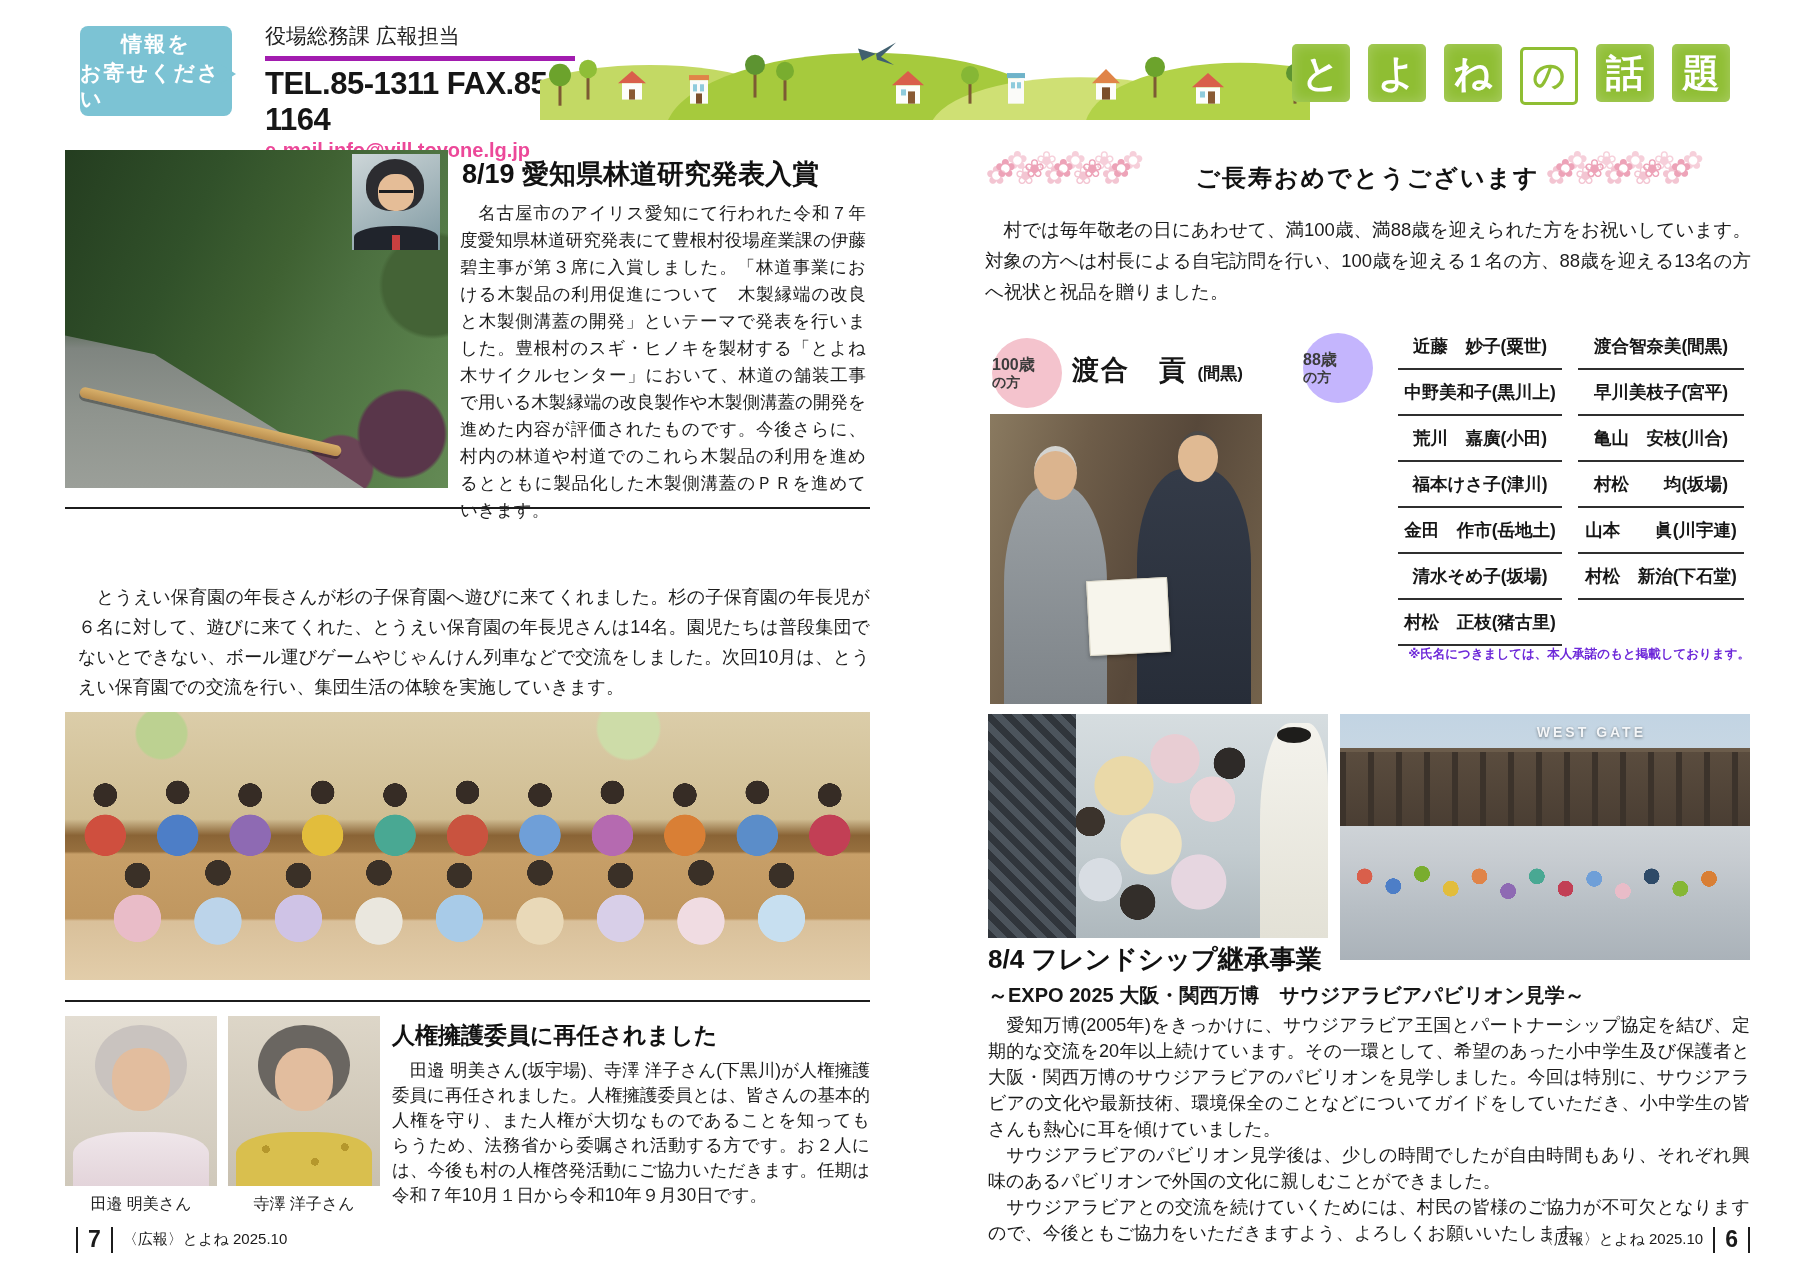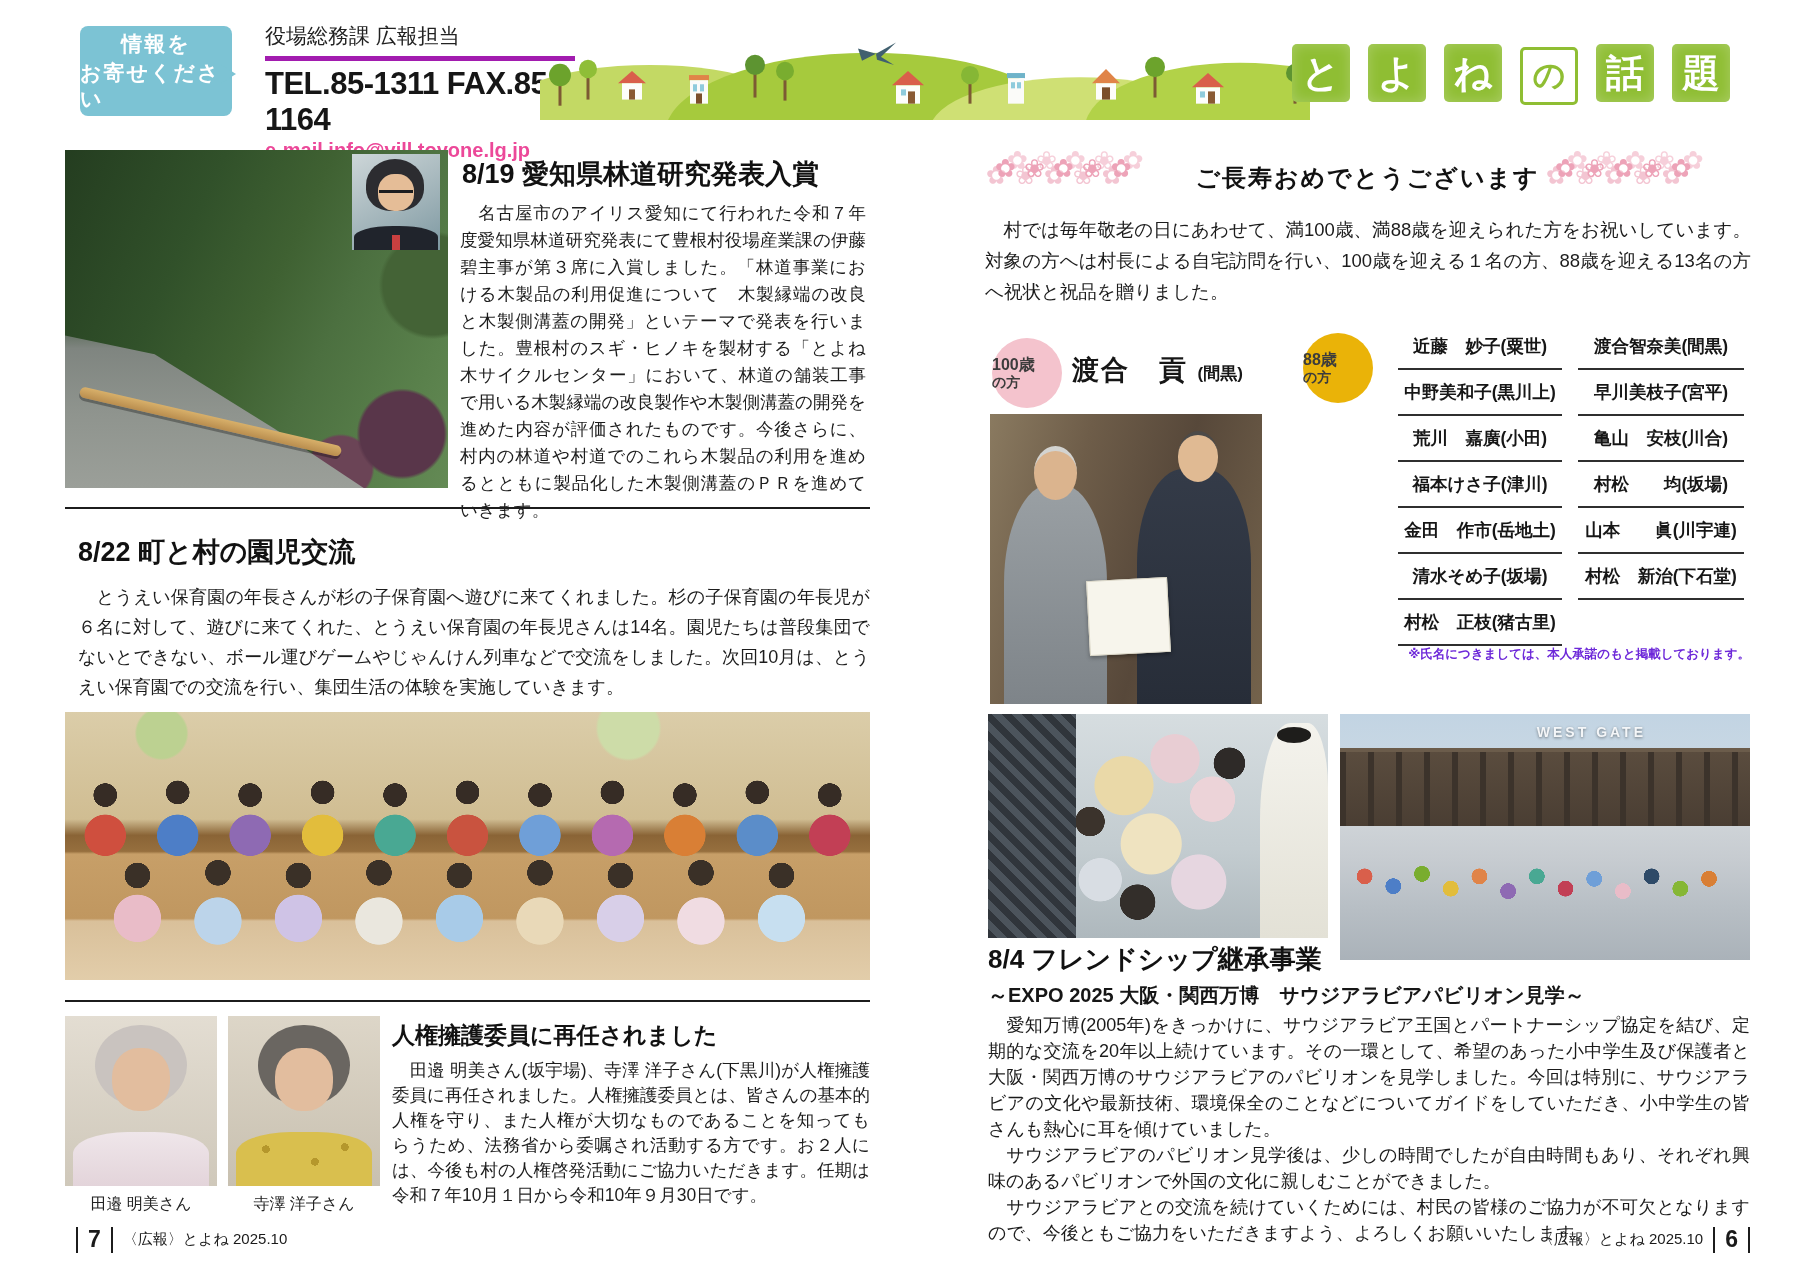--- a/index.html
+++ b/index.html
@@ -112,21 +112,21 @@
       radial-gradient(circle 4px at 80% 28%, #b5972c 97%, transparent),
       #d9bf4e;}
 
   
   .blossoms{top:154px;font-size:25px;letter-spacing:8px;color:#eda3b8;
       text-shadow:12px -8px 0 rgba(246,204,216,.95), -9px 7px 0 rgba(240,182,199,.8);}
   .chouju-title{left:985px;top:162px;width:765px;text-align:center;font-size:24px;font-weight:700;letter-spacing:2px;color:#111;}
   .chouju-intro{left:985px;top:214px;width:766px;font-size:18.5px;line-height:31px;}
   .badge{border-radius:50%;display:flex;flex-direction:column;align-items:flex-start;justify-content:center;color:#3c3c3c;}
   .badge-100{left:992px;top:338px;width:70px;height:70px;background:#f4c3cd;}
-  .badge-88{left:1303px;top:333px;width:70px;height:70px;background:#eab308;}
+  .badge-88{left:1303px;top:333px;width:70px;height:70px;background:#c4b5fd;}
   .badge-top{font-size:16px;font-weight:700;line-height:1.15;}
   .badge-bottom{font-size:14px;font-weight:700;line-height:1.15;}
   .cent-name{left:1072px;top:352px;font-size:27px;font-weight:700;letter-spacing:2px;color:#161616;}
   .cent-place{font-size:17px;font-weight:600;letter-spacing:0;}
   .ph-cent{left:990px;top:414px;width:272px;height:290px;background:
       linear-gradient(105deg,#8a7a60 0%,#6e5d49 30%,#57483a 60%,#74634c 100%);}
   .cent-left-man{position:absolute;left:5%;top:24%;width:38%;height:76%;background:linear-gradient(#9aa0a4,#7e8489);border-radius:45% 45% 0 0;}
   .cent-head1{position:absolute;left:16%;top:11%;width:16%;height:17%;background:#dbb48e;border-radius:50%;border-top:5px solid #d3d3d0;}
   .cent-right-man{position:absolute;right:4%;top:19%;width:42%;height:81%;background:linear-gradient(#343b48,#272d38);border-radius:40% 40% 0 0;}
   .cent-head2{position:absolute;right:16%;top:6%;width:15%;height:16%;background:#e0ba93;border-radius:50%;border-top:4px solid #4c4a48;}
@@ -274,21 +274,20 @@
     <div class="man-face"></div>
     <div class="man-glasses"></div>
     <div class="man-shirt"></div>
     <div class="man-lanyard"></div>
   </div>
   <div class="abs sec-title t1">8/19 愛知県林道研究発表入賞</div>
   <div class="abs body-text b1">　名古屋市のアイリス愛知にて行われた令和７年度愛知県林道研究発表にて豊根村役場産業課の伊藤碧主事が第３席に入賞しました。「林道事業における木製品の利用促進について　木製縁端の改良と木製側溝蓋の開発」といテーマで発表を行いました。豊根村のスギ・ヒノキを製材する「とよね木サイクルセンター」において、林道の舗装工事で用いる木製縁端の改良製作や木製側溝蓋の開発を進めた内容が評価されたものです。今後さらに、村内の林道や村道でのこれら木製品の利用を進めるとともに製品化した木製側溝蓋のＰＲを進めていきます。</div>
 
   <div class="abs rule rule1"></div>
 
-  <div class="abs sec-title t2">8/22 町と村の園児交流</div>
   <div class="abs body-text b2">　とうえい保育園の年長さんが杉の子保育園へ遊びに来てくれました。杉の子保育園の年長児が６名に対して、遊びに来てくれた、とうえい保育園の年長児さんは14名。園児たちは普段集団でないとできない、ボール運びゲームやじゃんけん列車などで交流をしました。次回10月は、とうえい保育園での交流を行い、集団生活の体験を実施していきます。</div>
   <div class="abs photo ph-children"></div>
 
   <div class="abs rule rule2"></div>
 
   <div class="abs photo ph-w1">
     <div class="w-hair1"></div>
     <div class="w-face"></div>
     <div class="w-top1"></div>
   </div>

